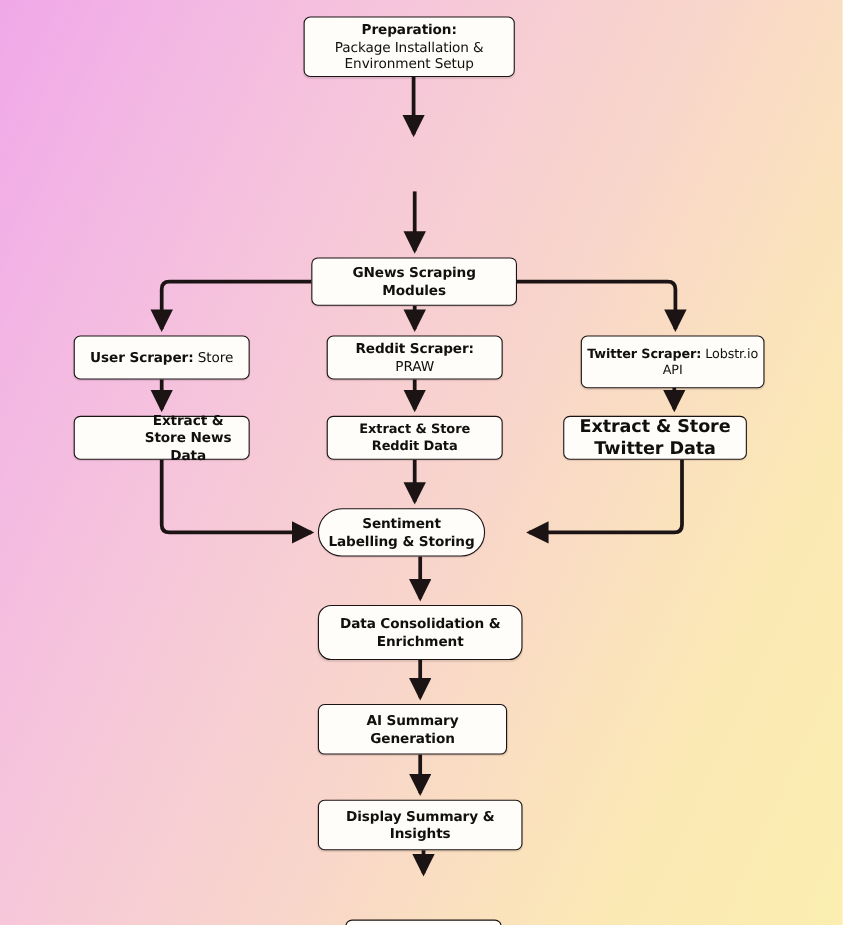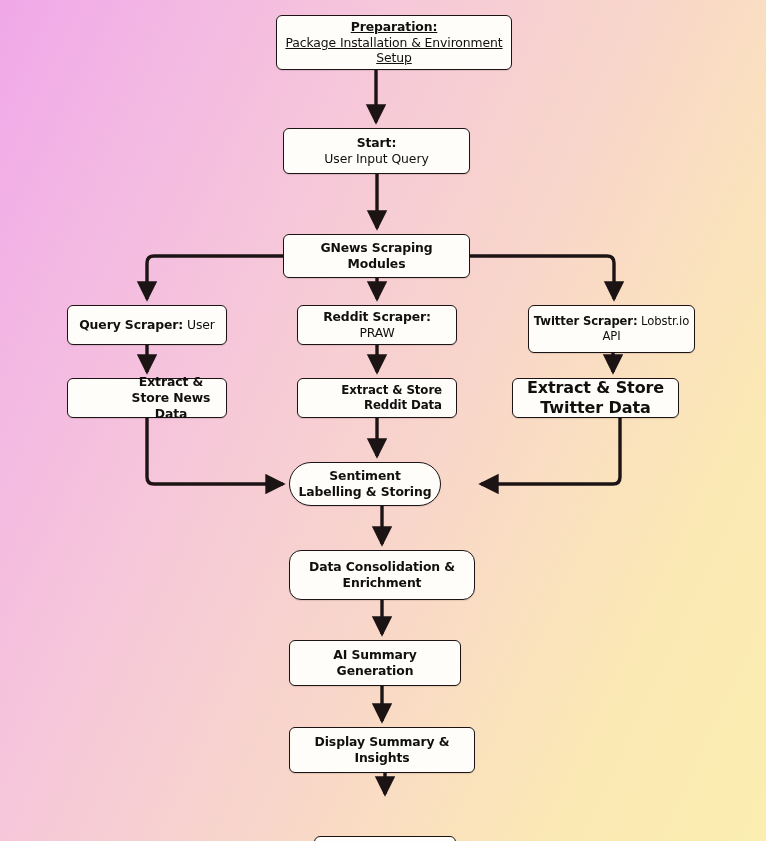--- a/index.html
+++ b/index.html
@@ -85,44 +85,38 @@
       <path d="M147,418 L147,477 Q147,484 154,484 L283,484"></path>
       <path d="M377,418 L377,456"></path>
       <path d="M620,418 L620,477 Q620,484 613,484 L481,484"></path>
       <path d="M382,506 L382,544"></path>
       <path d="M382,600 L382,634"></path>
       <path d="M382,686 L382,721"></path>
       <path d="M385,773 L385,794"></path>
     </g>
   </svg>
 
-  <div class="node multiline" style="left:276px; top:15px; width:236px; height:55px;text-decoration:underline;">
+  <div class="node multiline" style="left:276px; top:15px; width:192px; height:55px;">
     <span class="inner">
       <b>Preparation:</b><br>
       <span>Package Installation &amp; Environment Setup</span>
     </span>
   </div>
 
-  <div class="node multiline" style="left:283px; top:128px; width:187px; height:46px;">
-    <span class="inner">
-      <b>Start:</b><br>
-      <span>User Input Query</span>
-    </span>
-  </div>
 
   <div class="node" style="left:283px; top:234px; width:187px; height:44px;">
     <span class="inner">
       <b>GNews Scraping Modules</b>
     </span>
   </div>
 
   <div class="node" style="left:67px; top:305px; width:160px; height:40px;">
     <span class="inner">
-      <b>Query Scraper:</b>
-      <span>User</span>
+      <b>User Scraper:</b>
+      <span>Store</span>
     </span>
   </div>
 
   <div class="node" style="left:297px; top:305px; width:160px; height:40px;">
     <span class="inner">
       <b>Reddit Scraper:</b>
       <span>PRAW</span>
     </span>
   </div>
 
@@ -133,21 +127,21 @@
     </span>
   </div>
 
   <div class="node" style="left:67px; top:378px; width:160px; height:40px;padding-left:48px;">
     <span class="inner">
       <b>Extract &amp; Store News Data</b>
     </span>
   </div>
 
   <div class="node" style="left:297px; top:378px; width:160px; height:40px; font-size:11.8px;">
-    <span class="inner" style="padding:0 14px;text-align:right;">
+    <span class="inner" style="padding:0 14px;">
       <b>Extract &amp; Store Reddit Data</b>
     </span>
   </div>
 
   <div class="node" style="left:512px; top:378px; width:167px; height:40px; font-size:16px;">
     <span class="inner" style="padding:0 2px;">
       <b>Extract &amp; Store Twitter Data</b>
     </span>
   </div>
 

